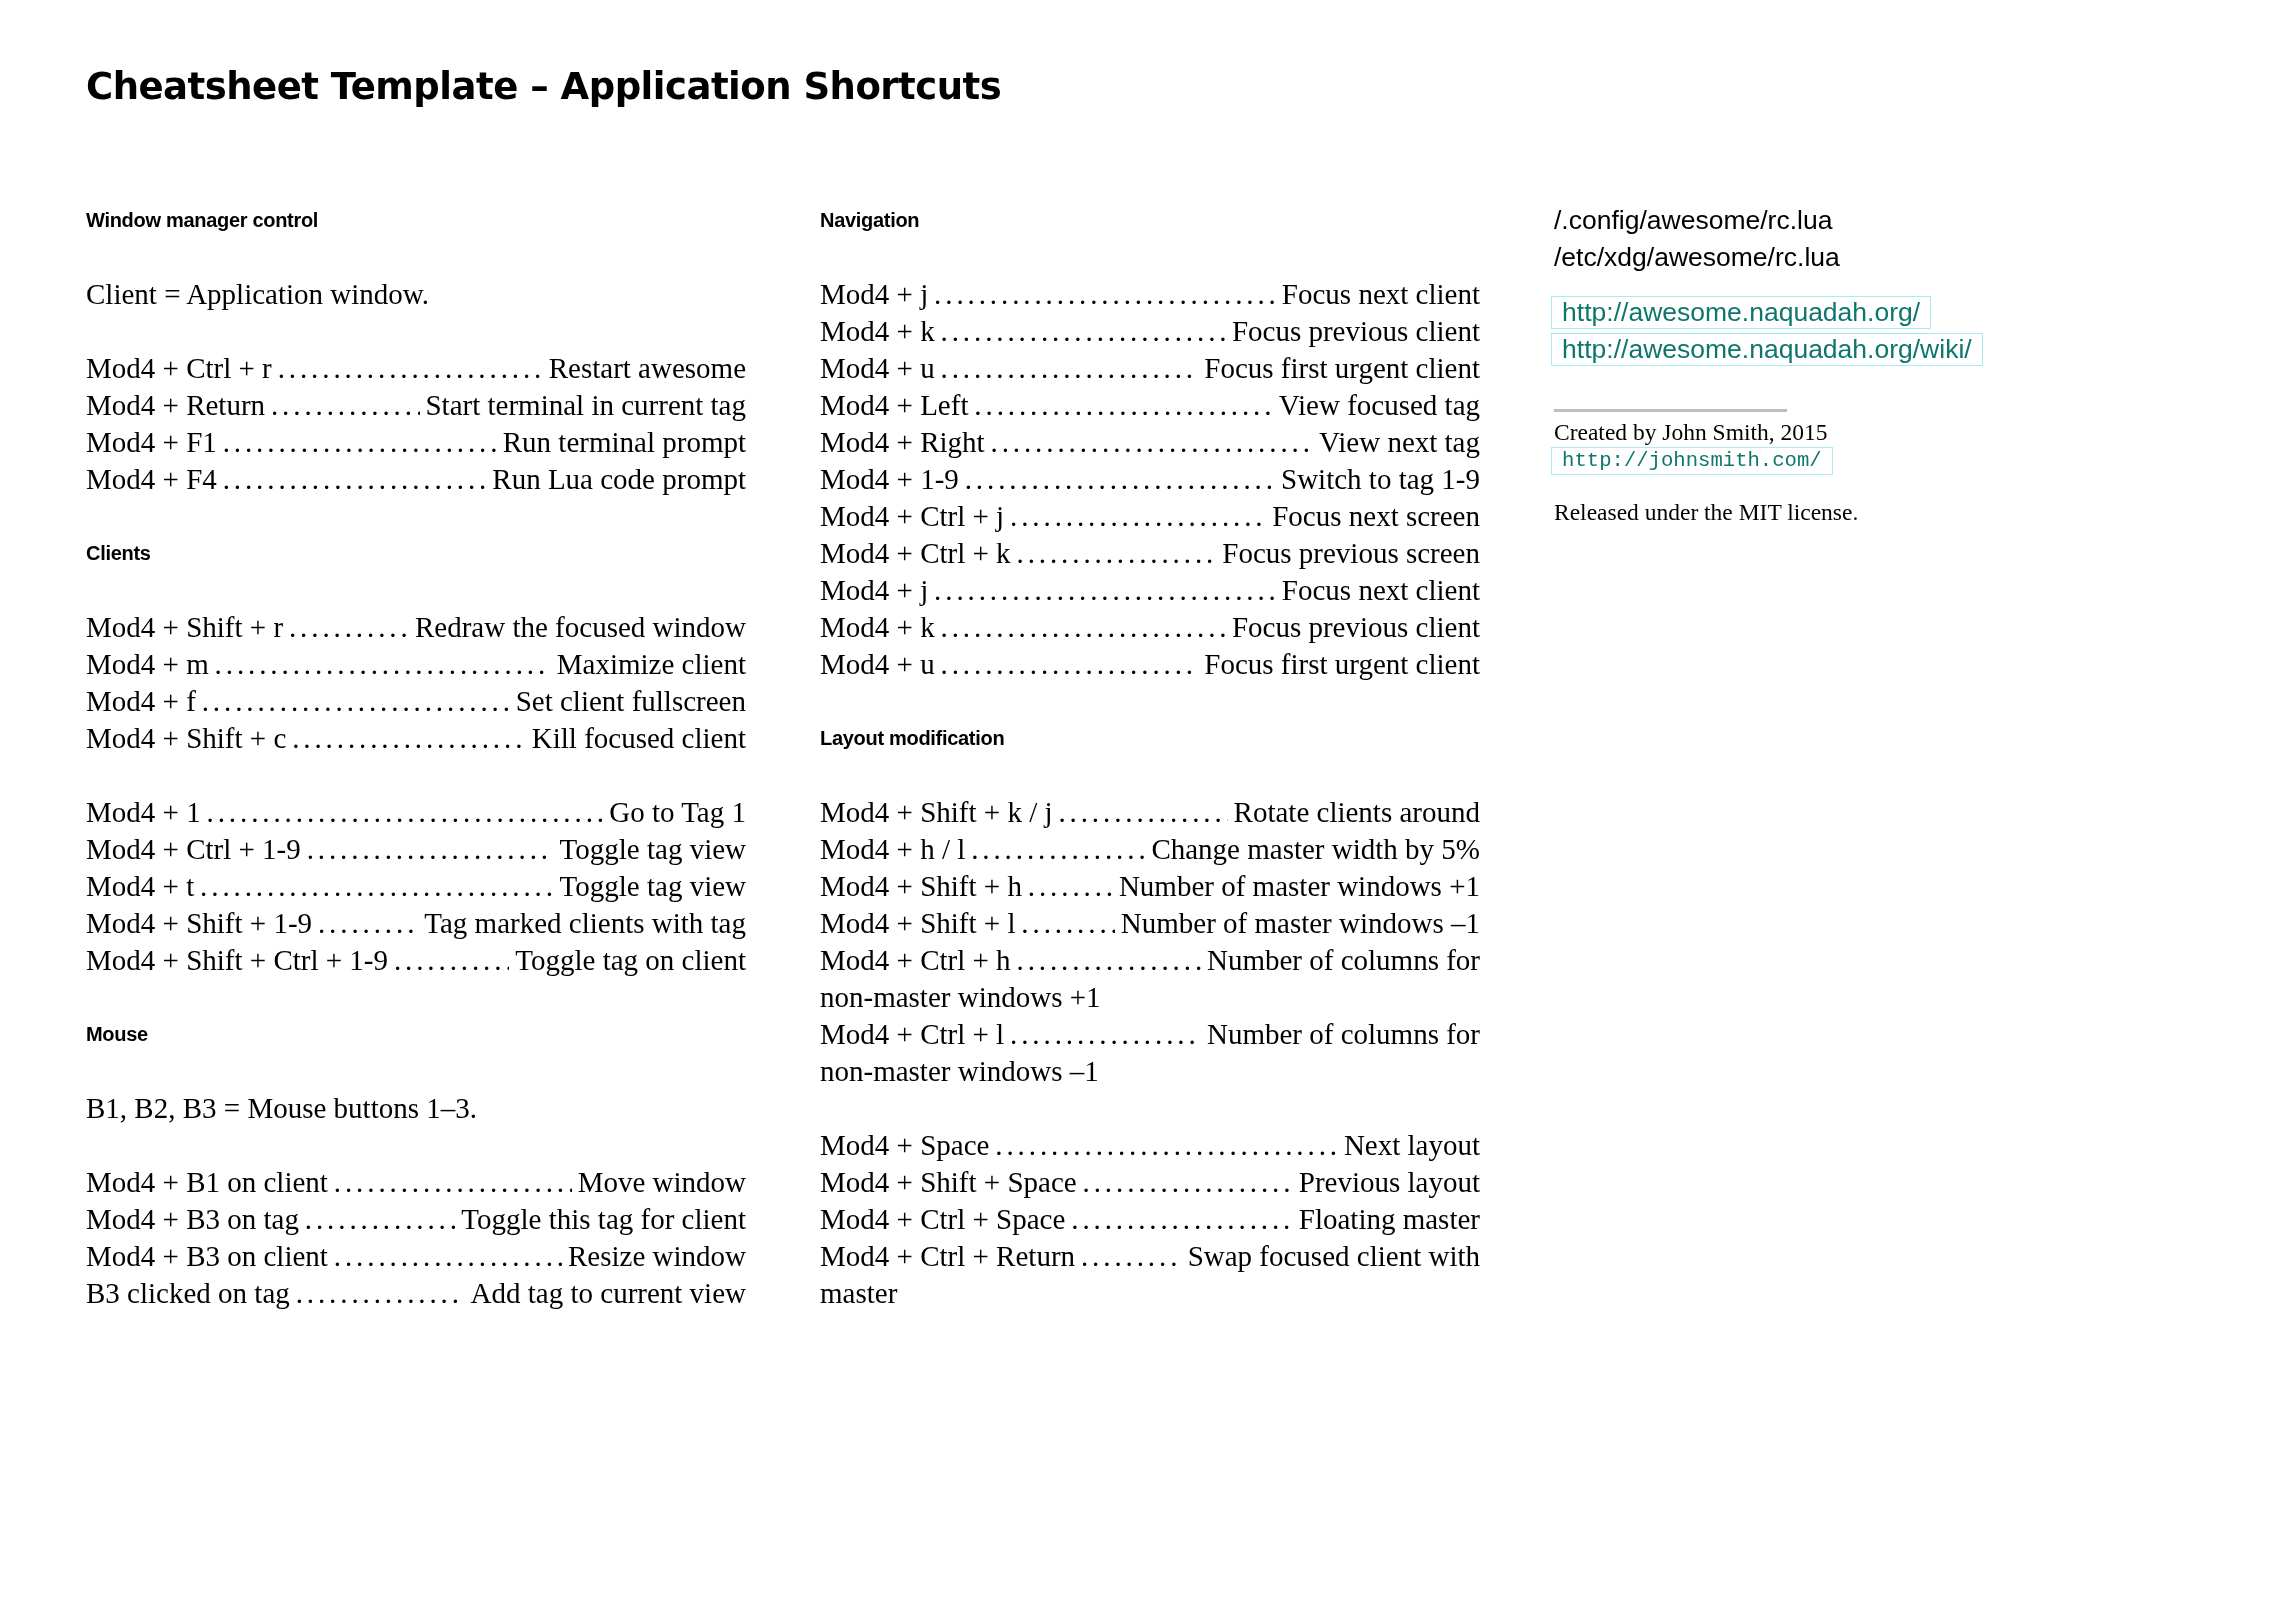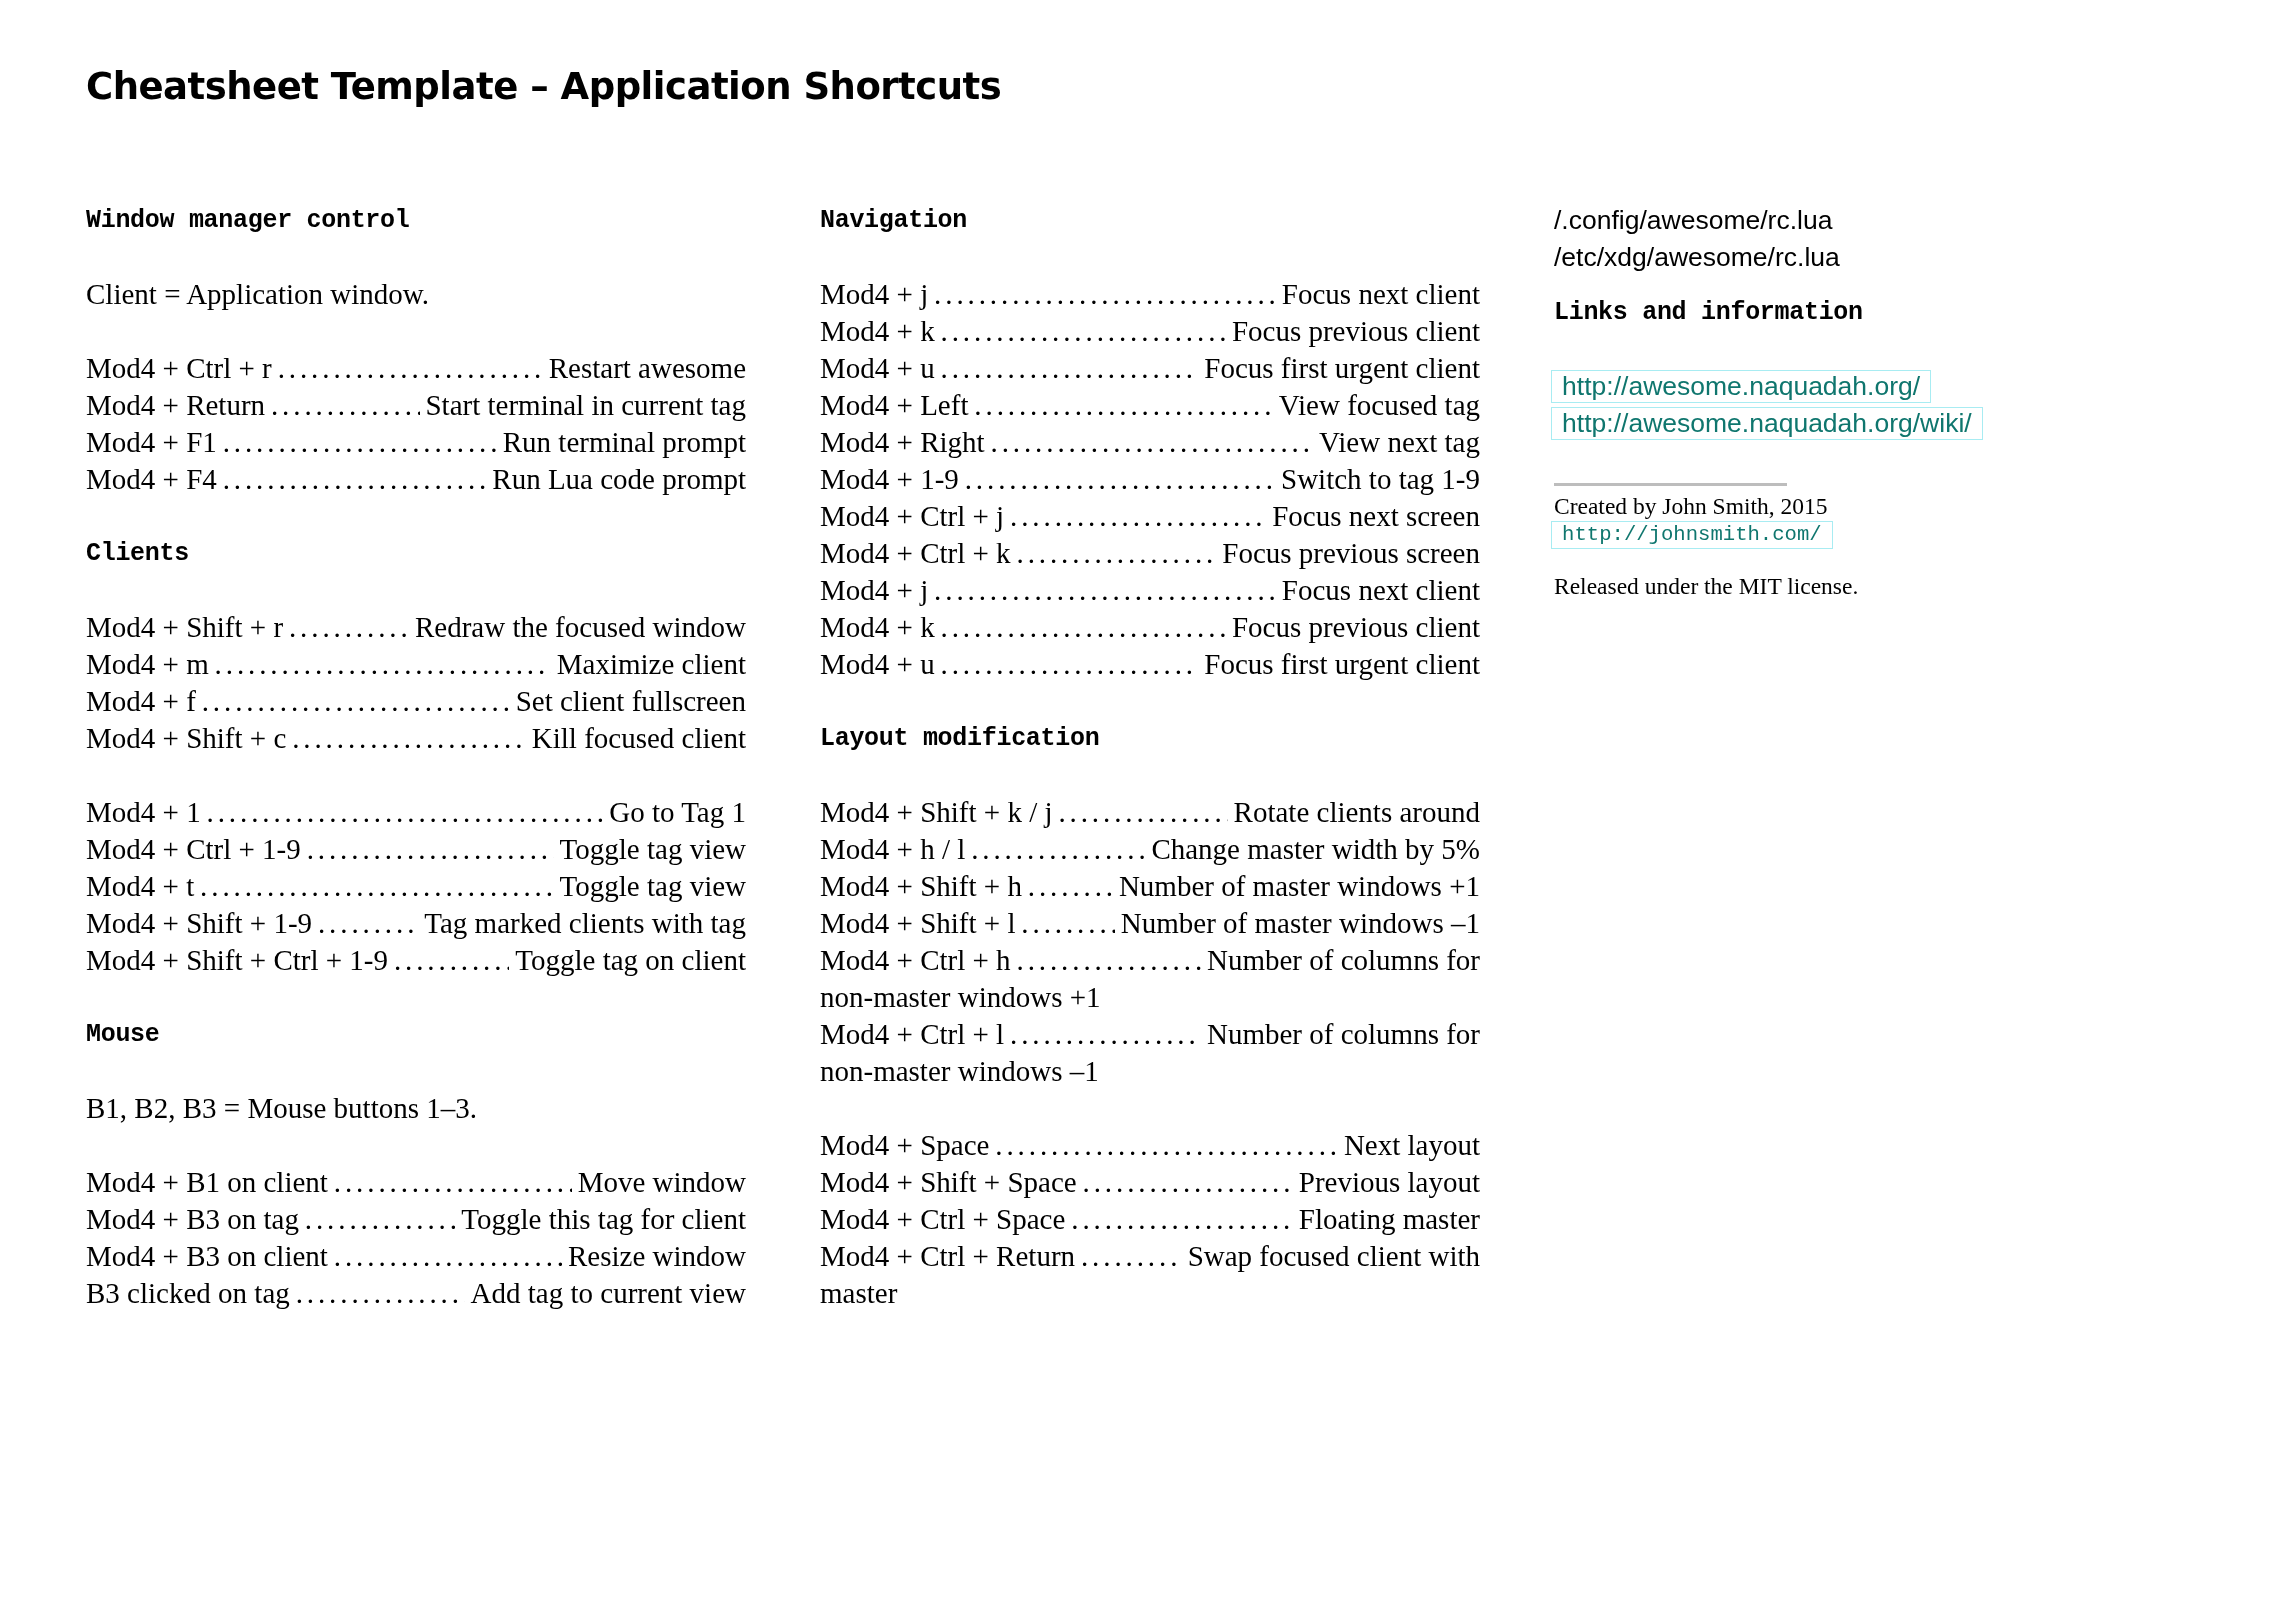--- a/index.html
+++ b/index.html
@@ -10,21 +10,21 @@
     letter-spacing: -0.5px; white-space: nowrap;
   }
   .col {
     position: absolute; top: 202px; width: 660px;
     font-family: "Liberation Serif", serif; font-size: 29px; line-height: 37px;
   }
   .col1 { left: 86px; }
   .col2 { left: 820px; }
   .col3 { left: 1554px; width: 686px; }
   .sec-head {
-    font-family: Liberation Mono, monospace; font-weight: bold; font-size: 25px;
+    font-family: Liberation Sans, sans-serif; font-weight: bold; font-size: 20px;
     letter-spacing: -0.3px; height: 37px; line-height: 37px; margin-bottom: 37px;
   }
   .gap { height: 37px; }
   .para { min-height: 37px; }
   .row { display: flex; align-items: baseline; white-space: nowrap; height: 37px; overflow: hidden; }
   .row .key { flex: 0 0 auto; }
   .row .dots {
     flex: 1 1 auto; overflow: hidden; margin: 0 5.9px; min-width: 9.8px;
     letter-spacing: 3.9px; color: #000;
   }
@@ -280,21 +280,20 @@
         </div>
         <div class="line2">master</div>
       </div>
     </div>
 </div>
 
 <div class="col col3">
   <div class="mono">/.config/awesome/rc.lua</div>
   <div class="mono">/etc/xdg/awesome/rc.lua</div>
   <div class="gap" style="height:17.6px"></div>
-  <div class="sec-head">Links and information</div>
   <div class="mono" style="height:37px"><a class="link">http://awesome.naquadah.org/</a></div>
   <div class="mono" style="height:37px"><a class="link">http://awesome.naquadah.org/wiki/</a></div>
   <div class="rule" style="margin-top:41px"></div>
   <div class="small">Created by John Smith, 2015</div>
   <div class="small-mono"><a class="link">http://johnsmith.com/</a></div>
   <div style="height:23.5px"></div>
   <div class="small">Released under the MIT license.</div>
 </div>
 
 

